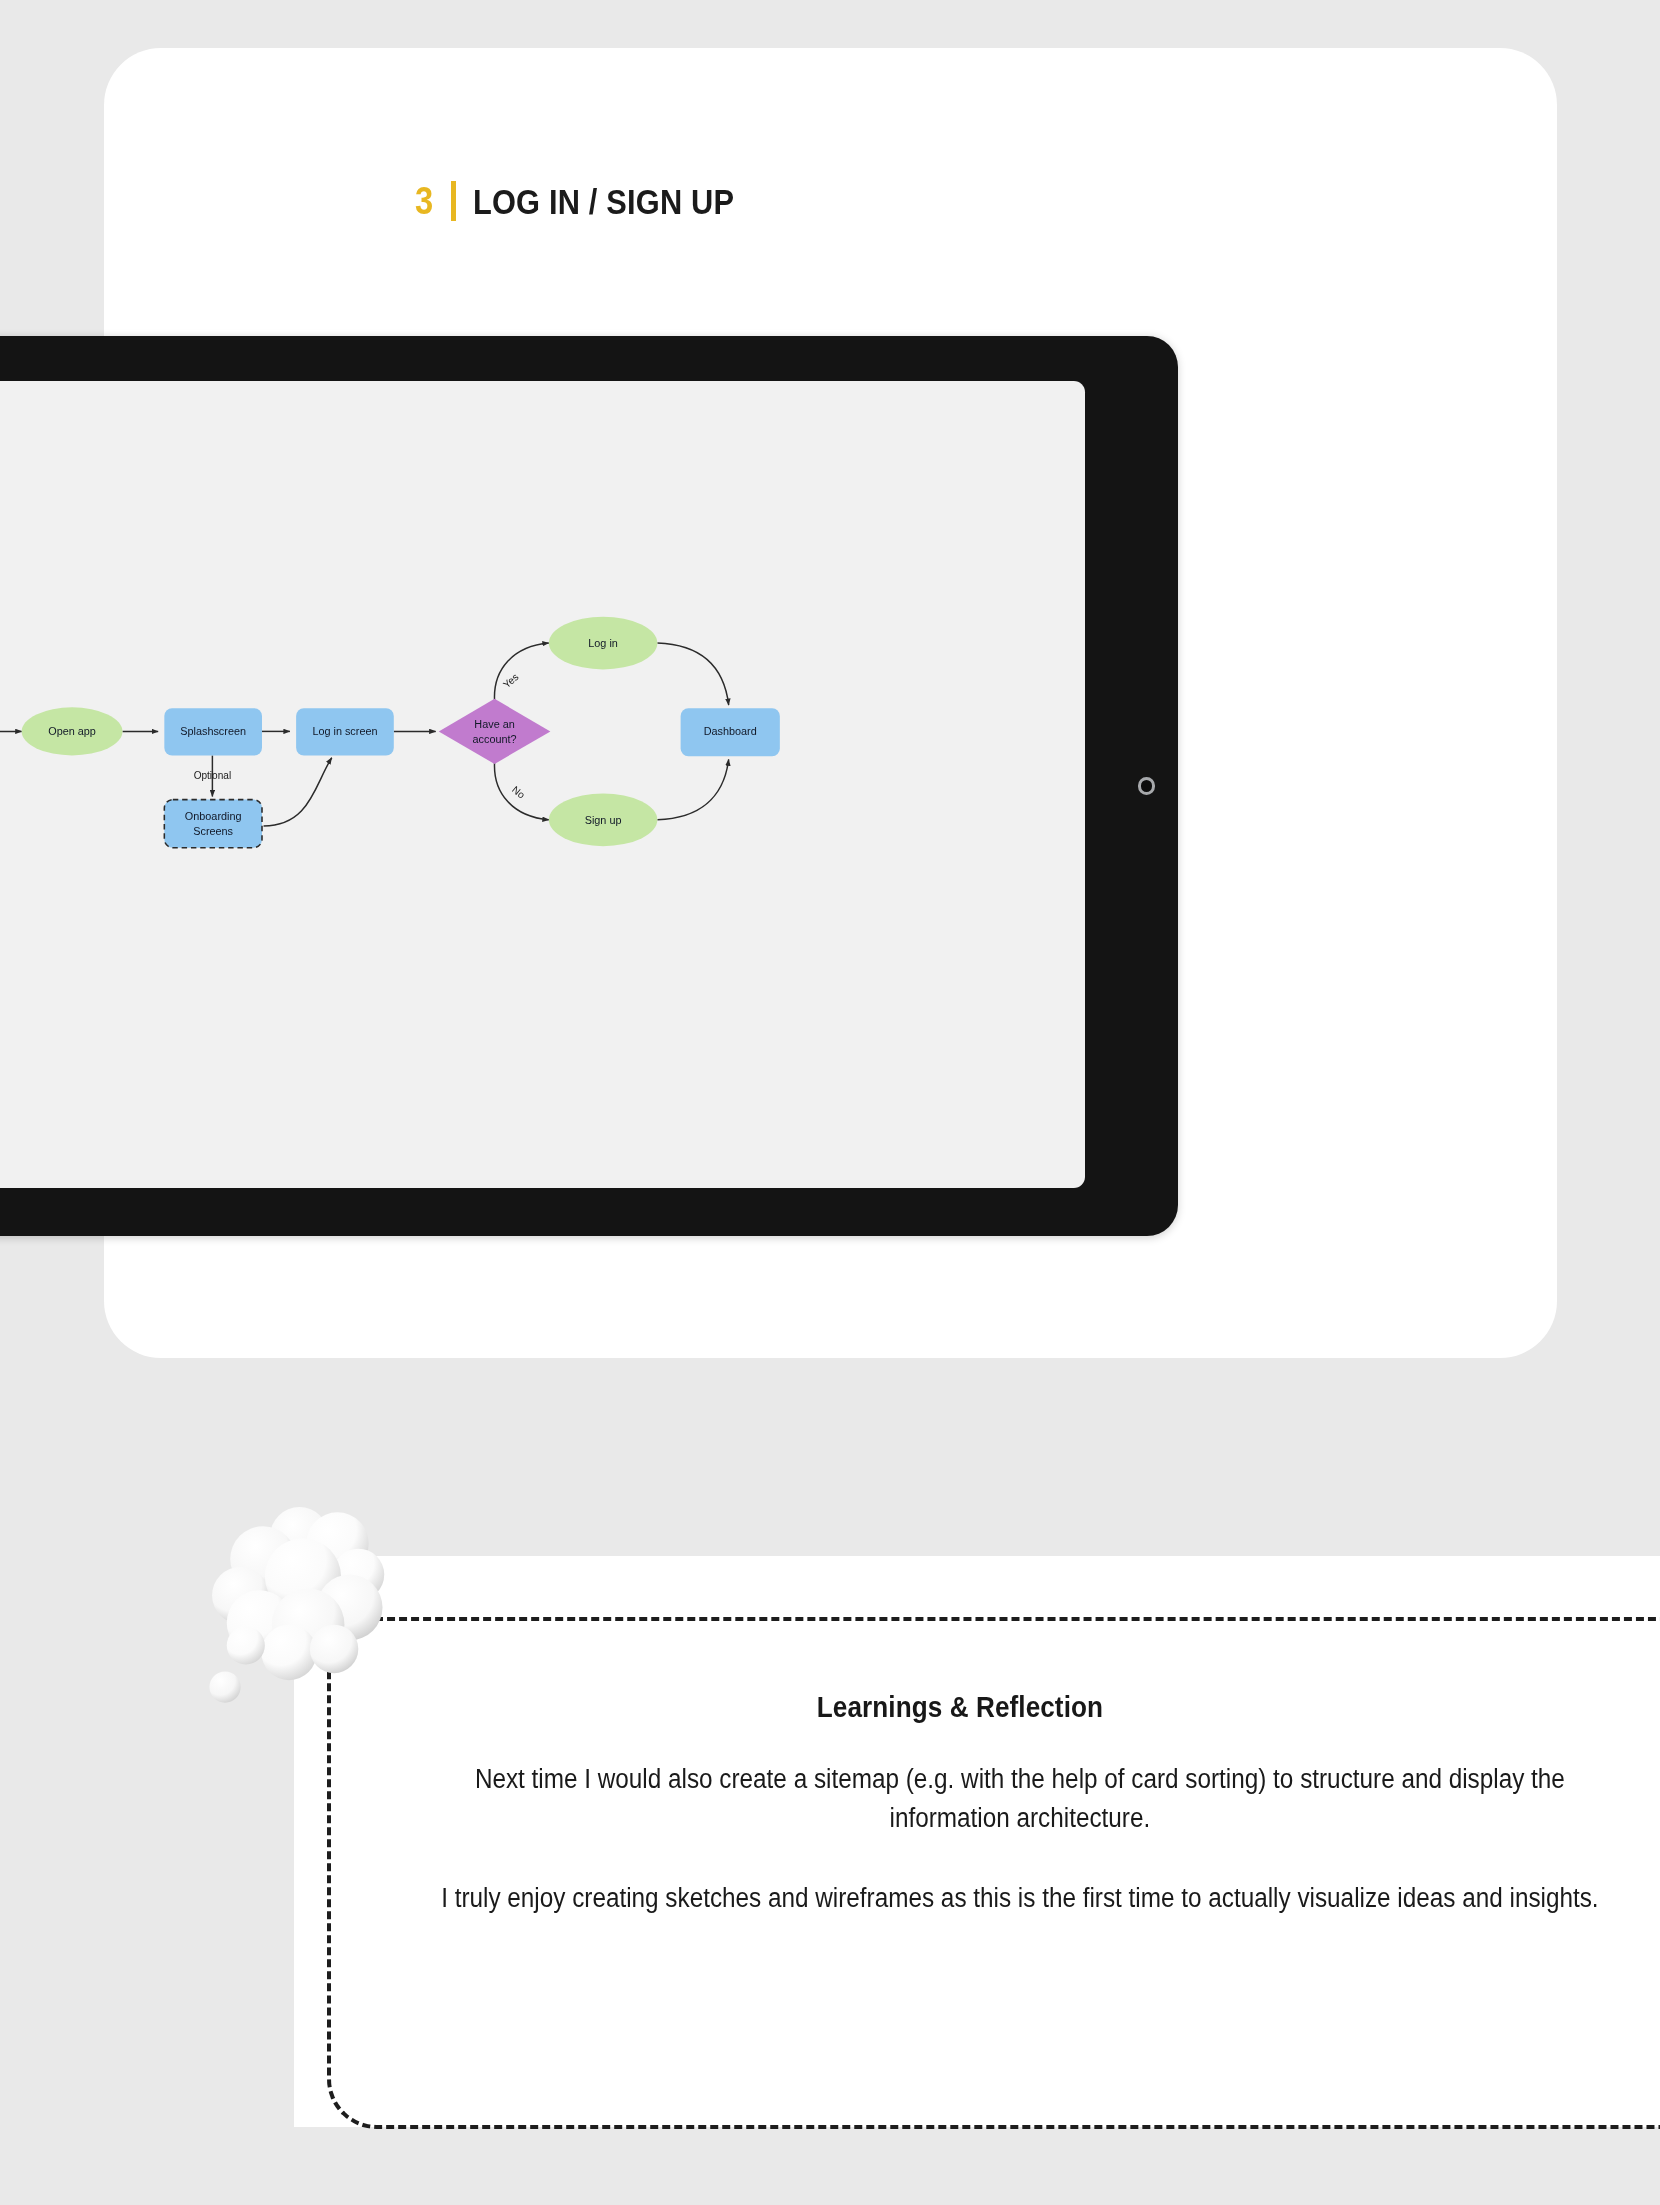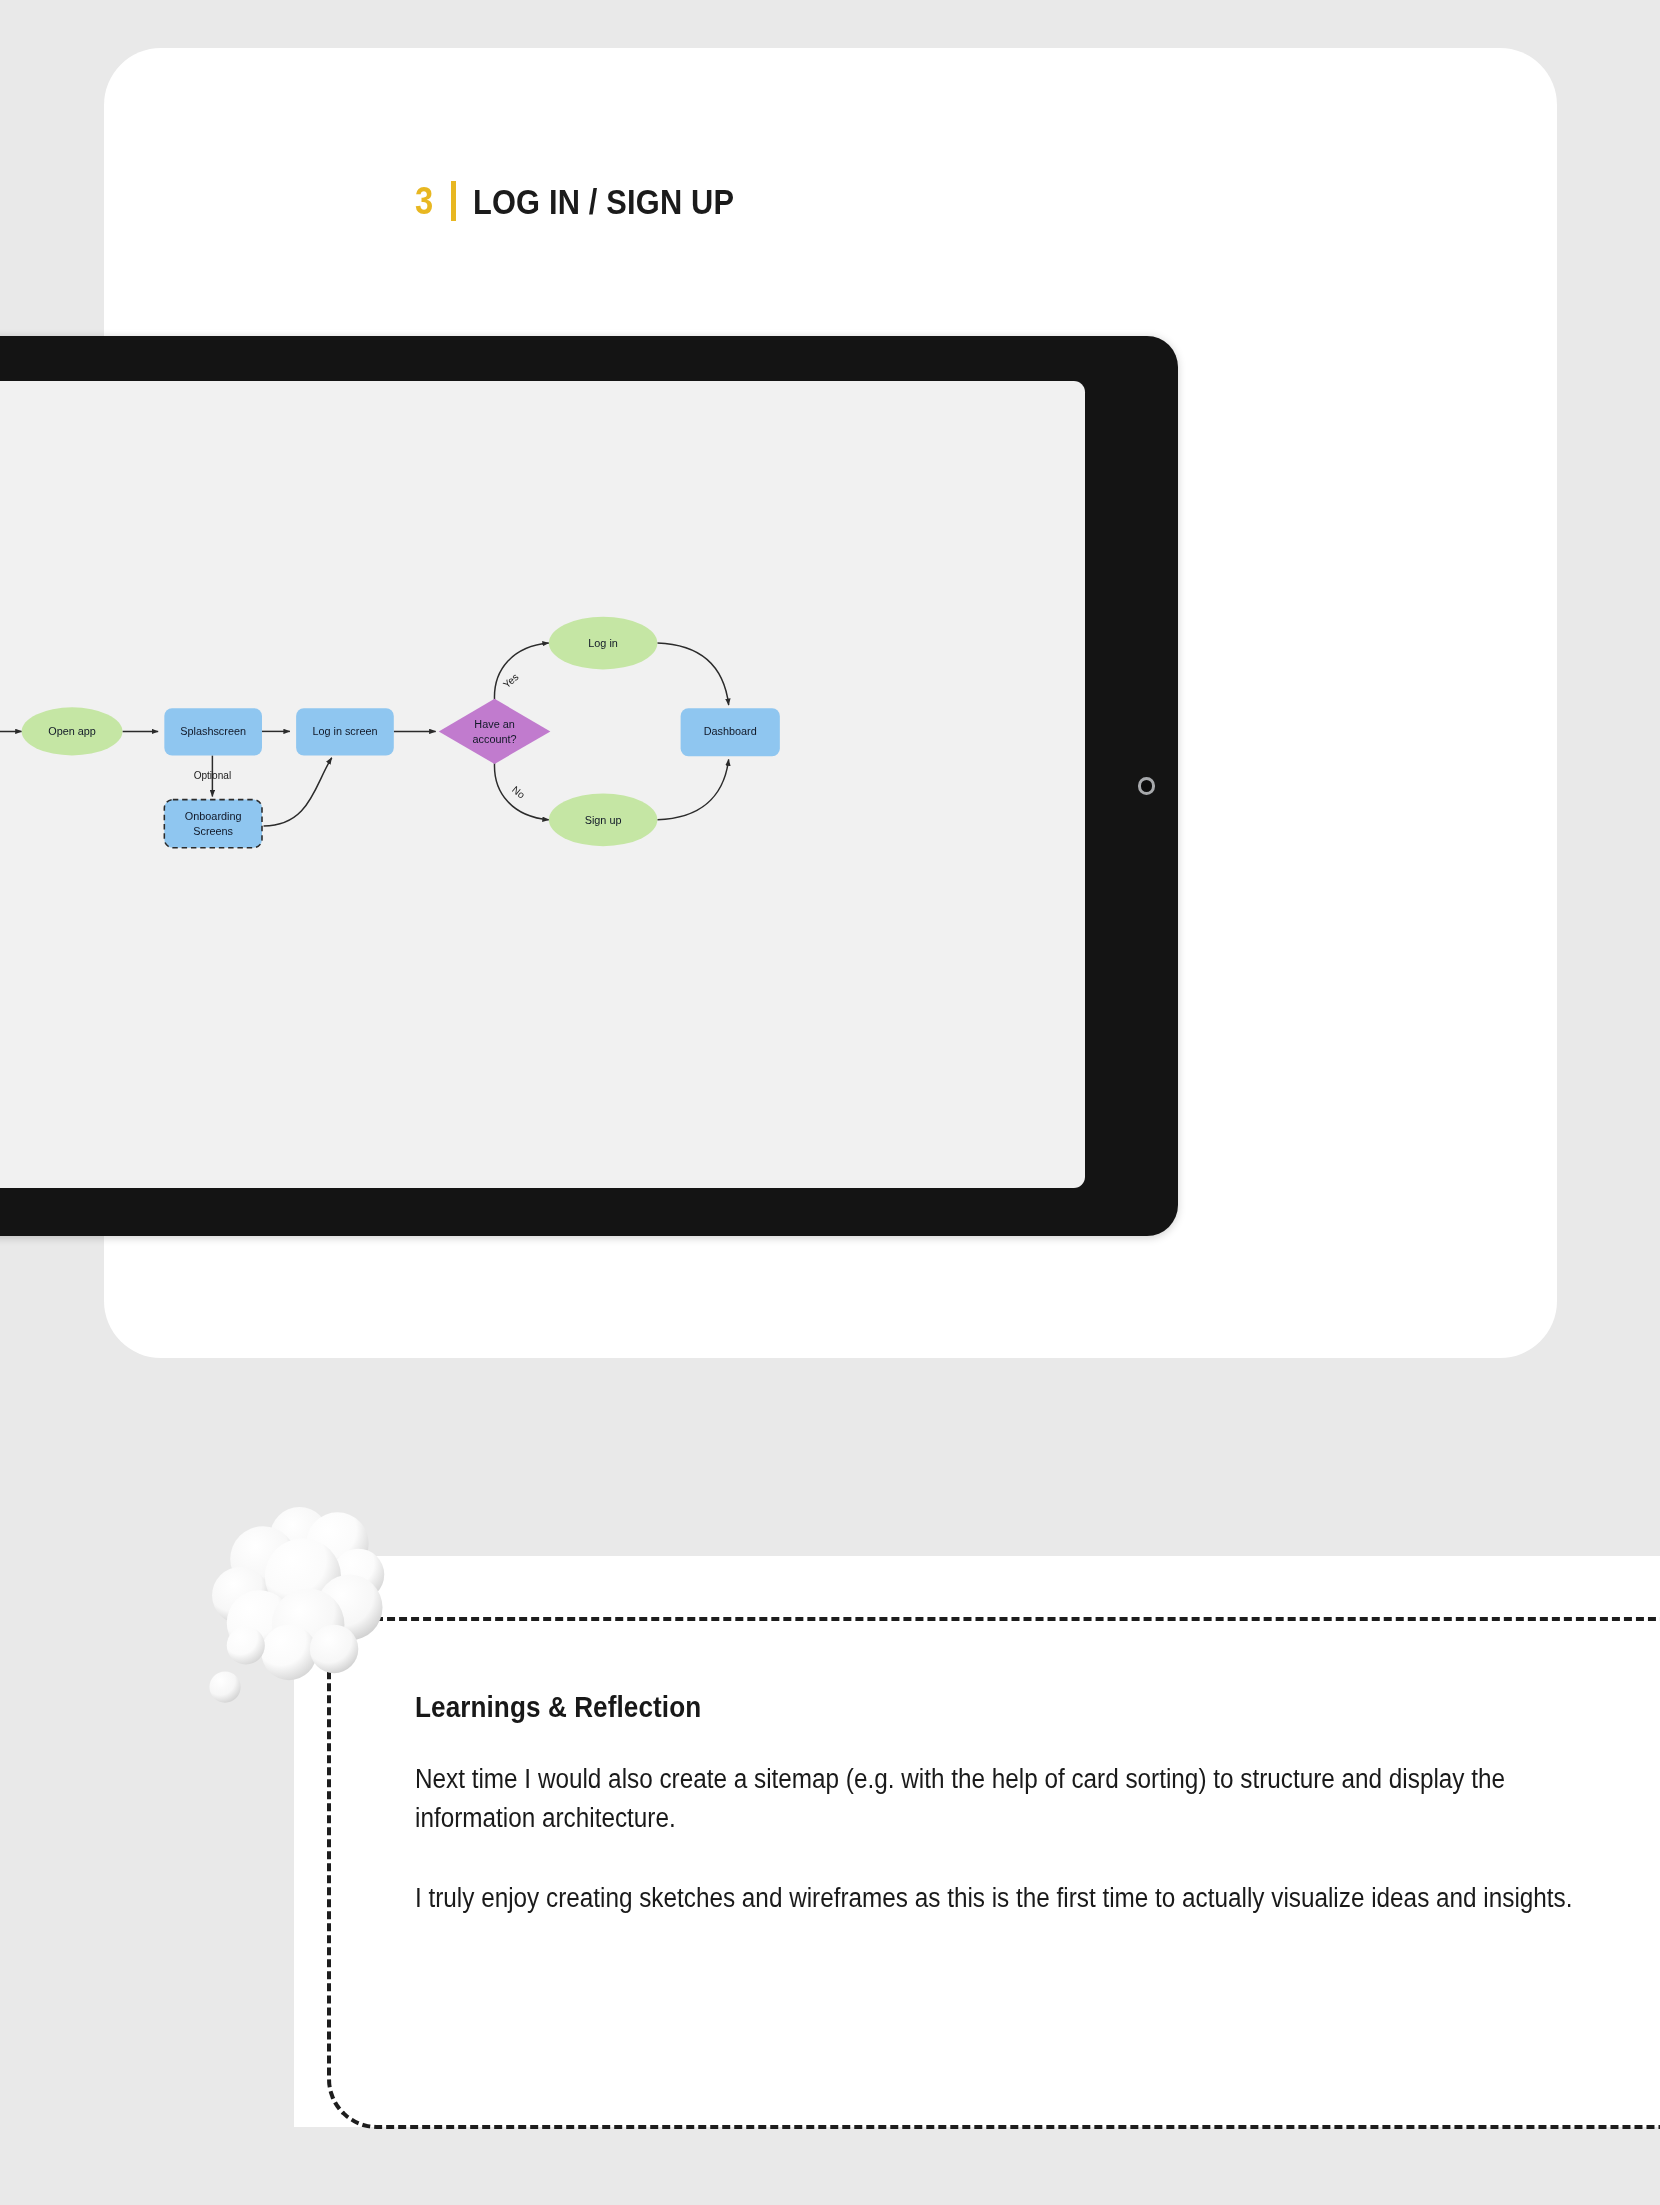--- a/index.html
+++ b/index.html
@@ -146,20 +146,21 @@
     z-index: 4;
     pointer-events: none;
   }
 
   .panel-content {
     position: absolute;
     left: 415px;
     top: 1691px;
     width: 1211px;
     z-index: 5;
+    text-align: center;
   }
   .panel-heading {
     font-family: "Liberation Sans", sans-serif;
     font-weight: bold;
     font-size: 29px;
     color: #181818;
     letter-spacing: 0.1px;
     line-height: 1.15;
     transform: scaleX(0.9);
     transform-origin: left center;

